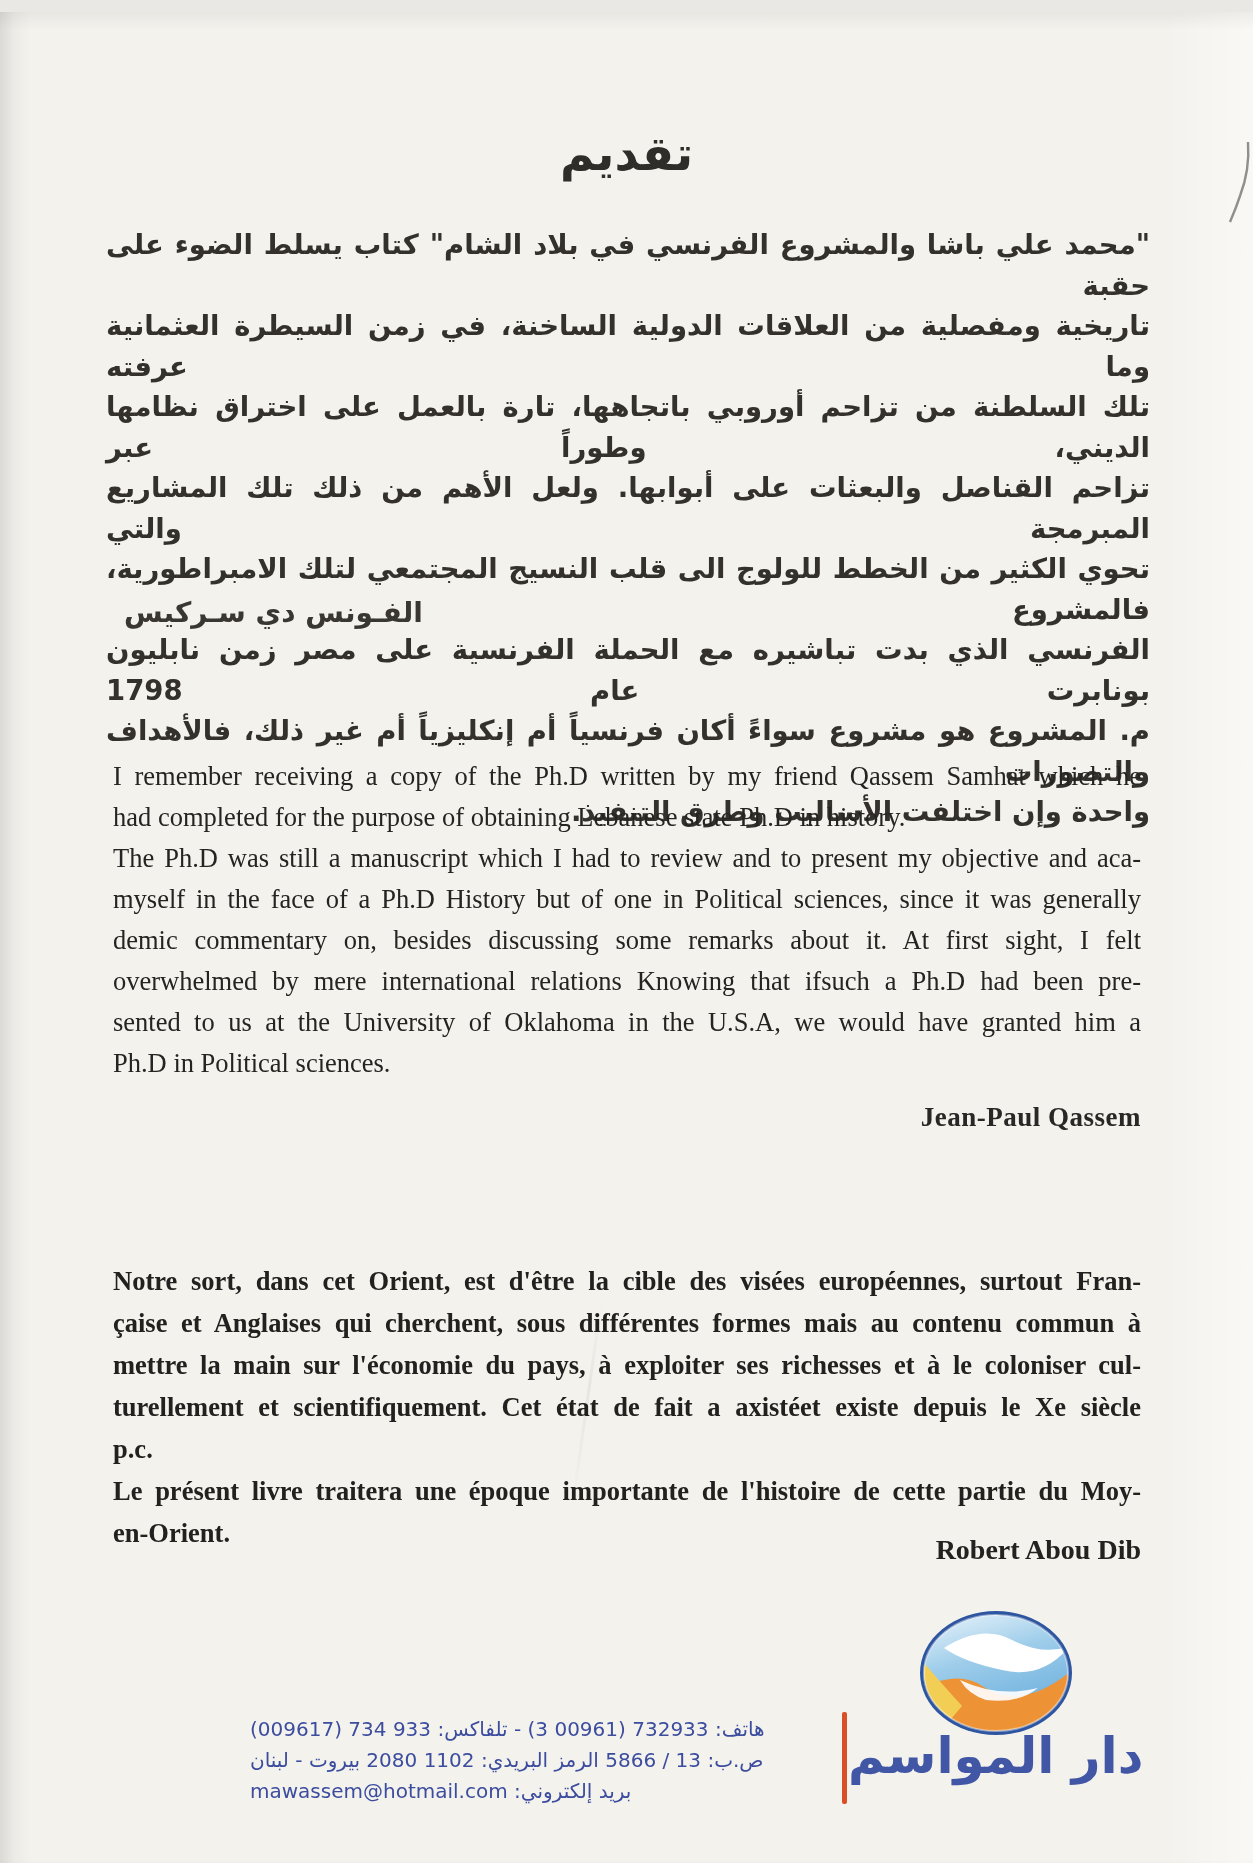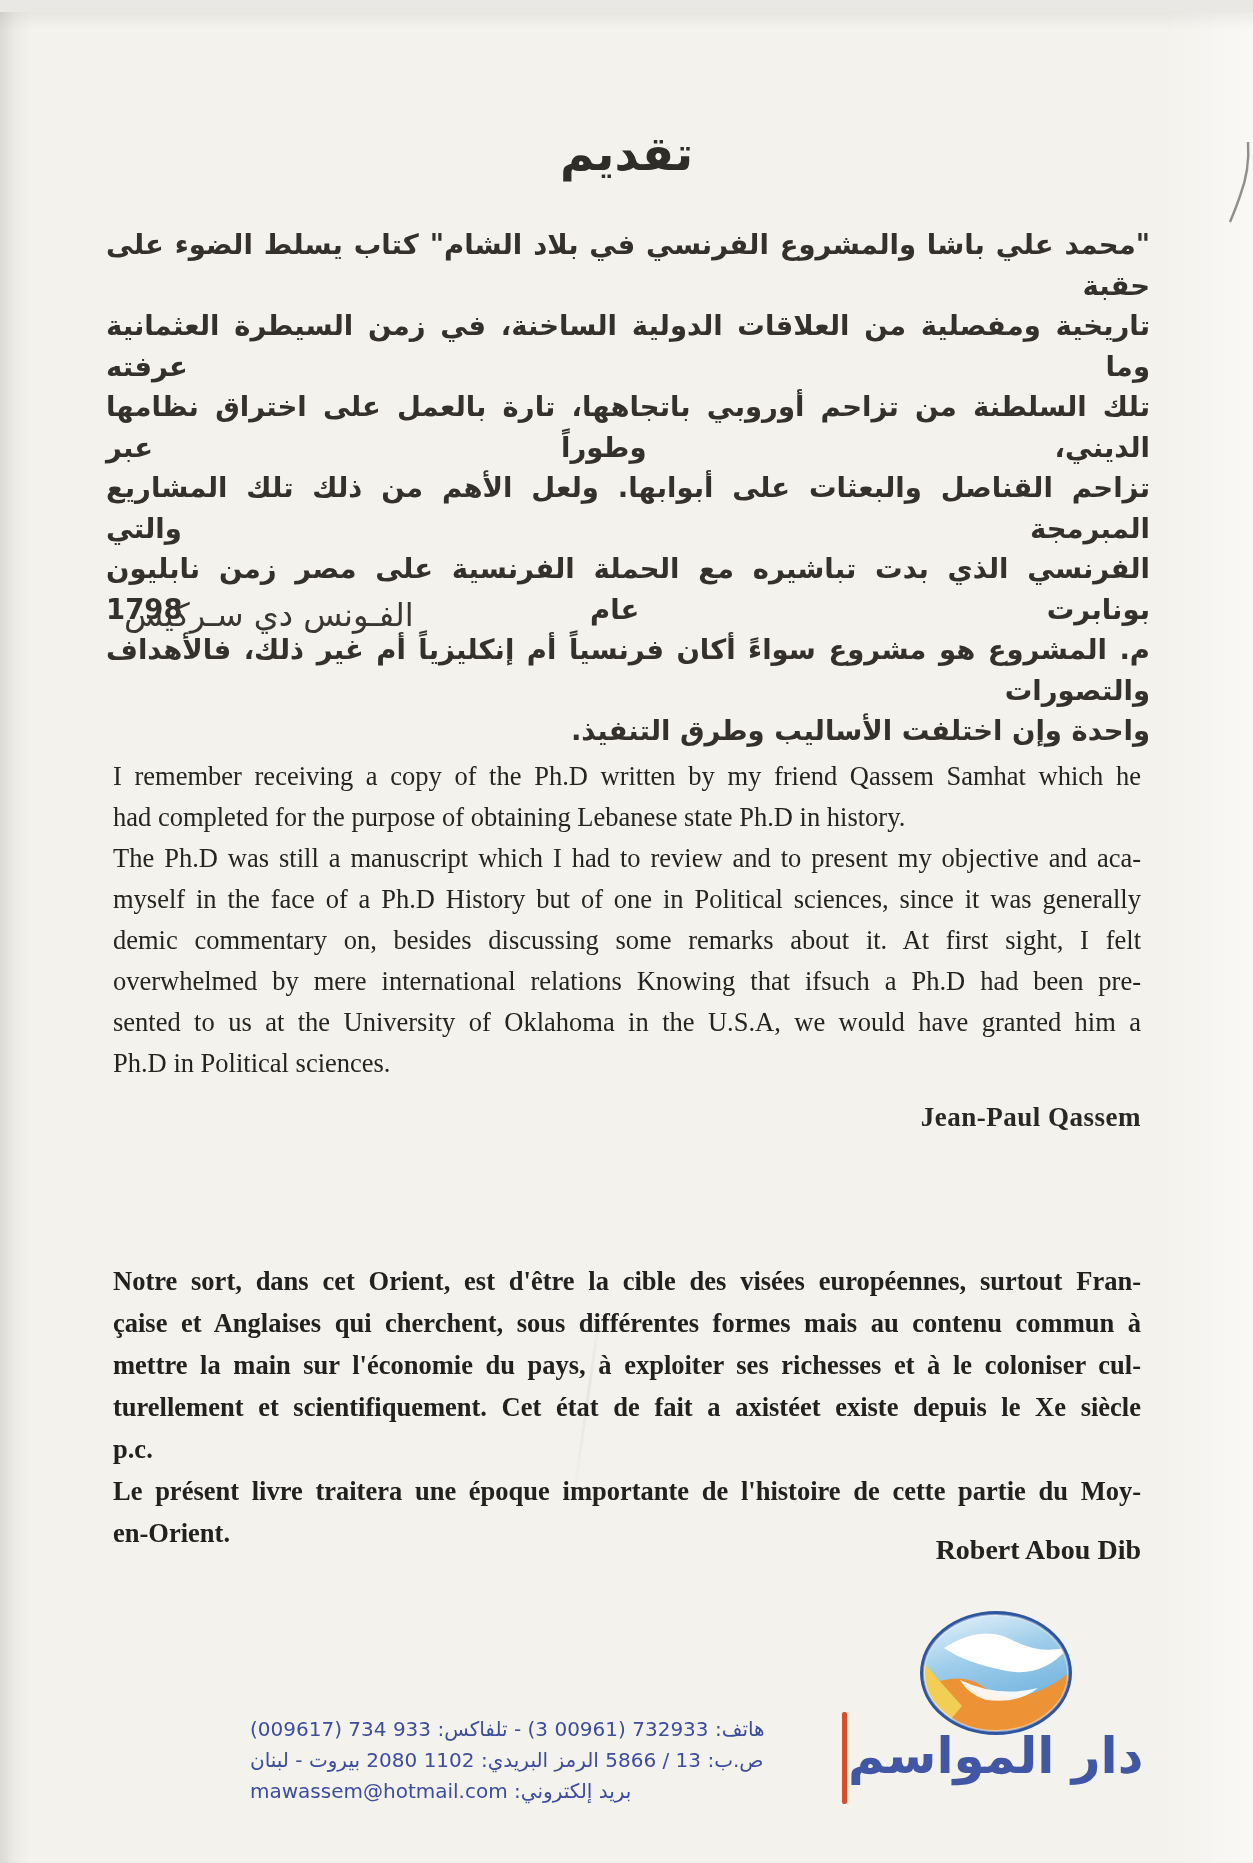--- a/index.html
+++ b/index.html
@@ -30,21 +30,21 @@
     top:212px;left:106px;width:1044px;
     direction:rtl;
     font-family:"DejaVu Sans", sans-serif;
     font-weight:bold;font-size:27.5px;line-height:40.5px;
     color:#34312d;
   }
   .ar-sig{
     top:584px;left:124px;
     direction:rtl;
     font-family:"DejaVu Sans", sans-serif;
-    font-weight:normal;font-size:32px;
+    font-weight:bold;font-size:28px;
     color:#3a3733;
   }
   
   .en-text{
     top:744px;left:113px;width:1028px;
     font-family:"Liberation Serif","DejaVu Serif",serif;
     font-size:26.5px;line-height:41px;
     color:#262422;
   }
   .en-sig{
@@ -107,20 +107,21 @@
 
   <div class="abs crease"></div>
 
   <div class="abs title">تقديم</div>
 
   <div class="abs ar-text jl" dir="rtl">
       <div class="tline">"محمد علي باشا والمشروع الفرنسي في بلاد الشام" كتاب يسلط الضوء على حقبة</div>
       <div class="tline">تاريخية ومفصلية من العلاقات الدولية الساخنة، في زمن السيطرة العثمانية وما عرفته</div>
       <div class="tline">تلك السلطنة من تزاحم أوروبي باتجاهها، تارة بالعمل على اختراق نظامها الديني، وطوراً عبر</div>
       <div class="tline">تزاحم القناصل والبعثات على أبوابها. ولعل الأهم من ذلك تلك المشاريع المبرمجة والتي</div>
+      <div class="tline">تحوي الكثير من الخطط للولوج الى قلب النسيج المجتمعي لتلك الامبراطورية، فالمشروع</div>
       <div class="tline">الفرنسي الذي بدت تباشيره مع الحملة الفرنسية على مصر زمن نابليون بونابرت عام 1798</div>
       <div class="tline">م. المشروع هو مشروع سواءً أكان فرنسياً أم إنكليزياً أم غير ذلك، فالأهداف والتصورات</div>
       <div class="tline">واحدة وإن اختلفت الأساليب وطرق التنفيذ.</div>
     </div>
 
   <div class="abs ar-sig" dir="rtl">الفـونس دي سـركيس</div>
 
   <div class="abs en-text">
     <div class="jl">
         <div class="tline">I remember receiving a copy of the Ph.D written by my friend Qassem Samhat which he</div>

